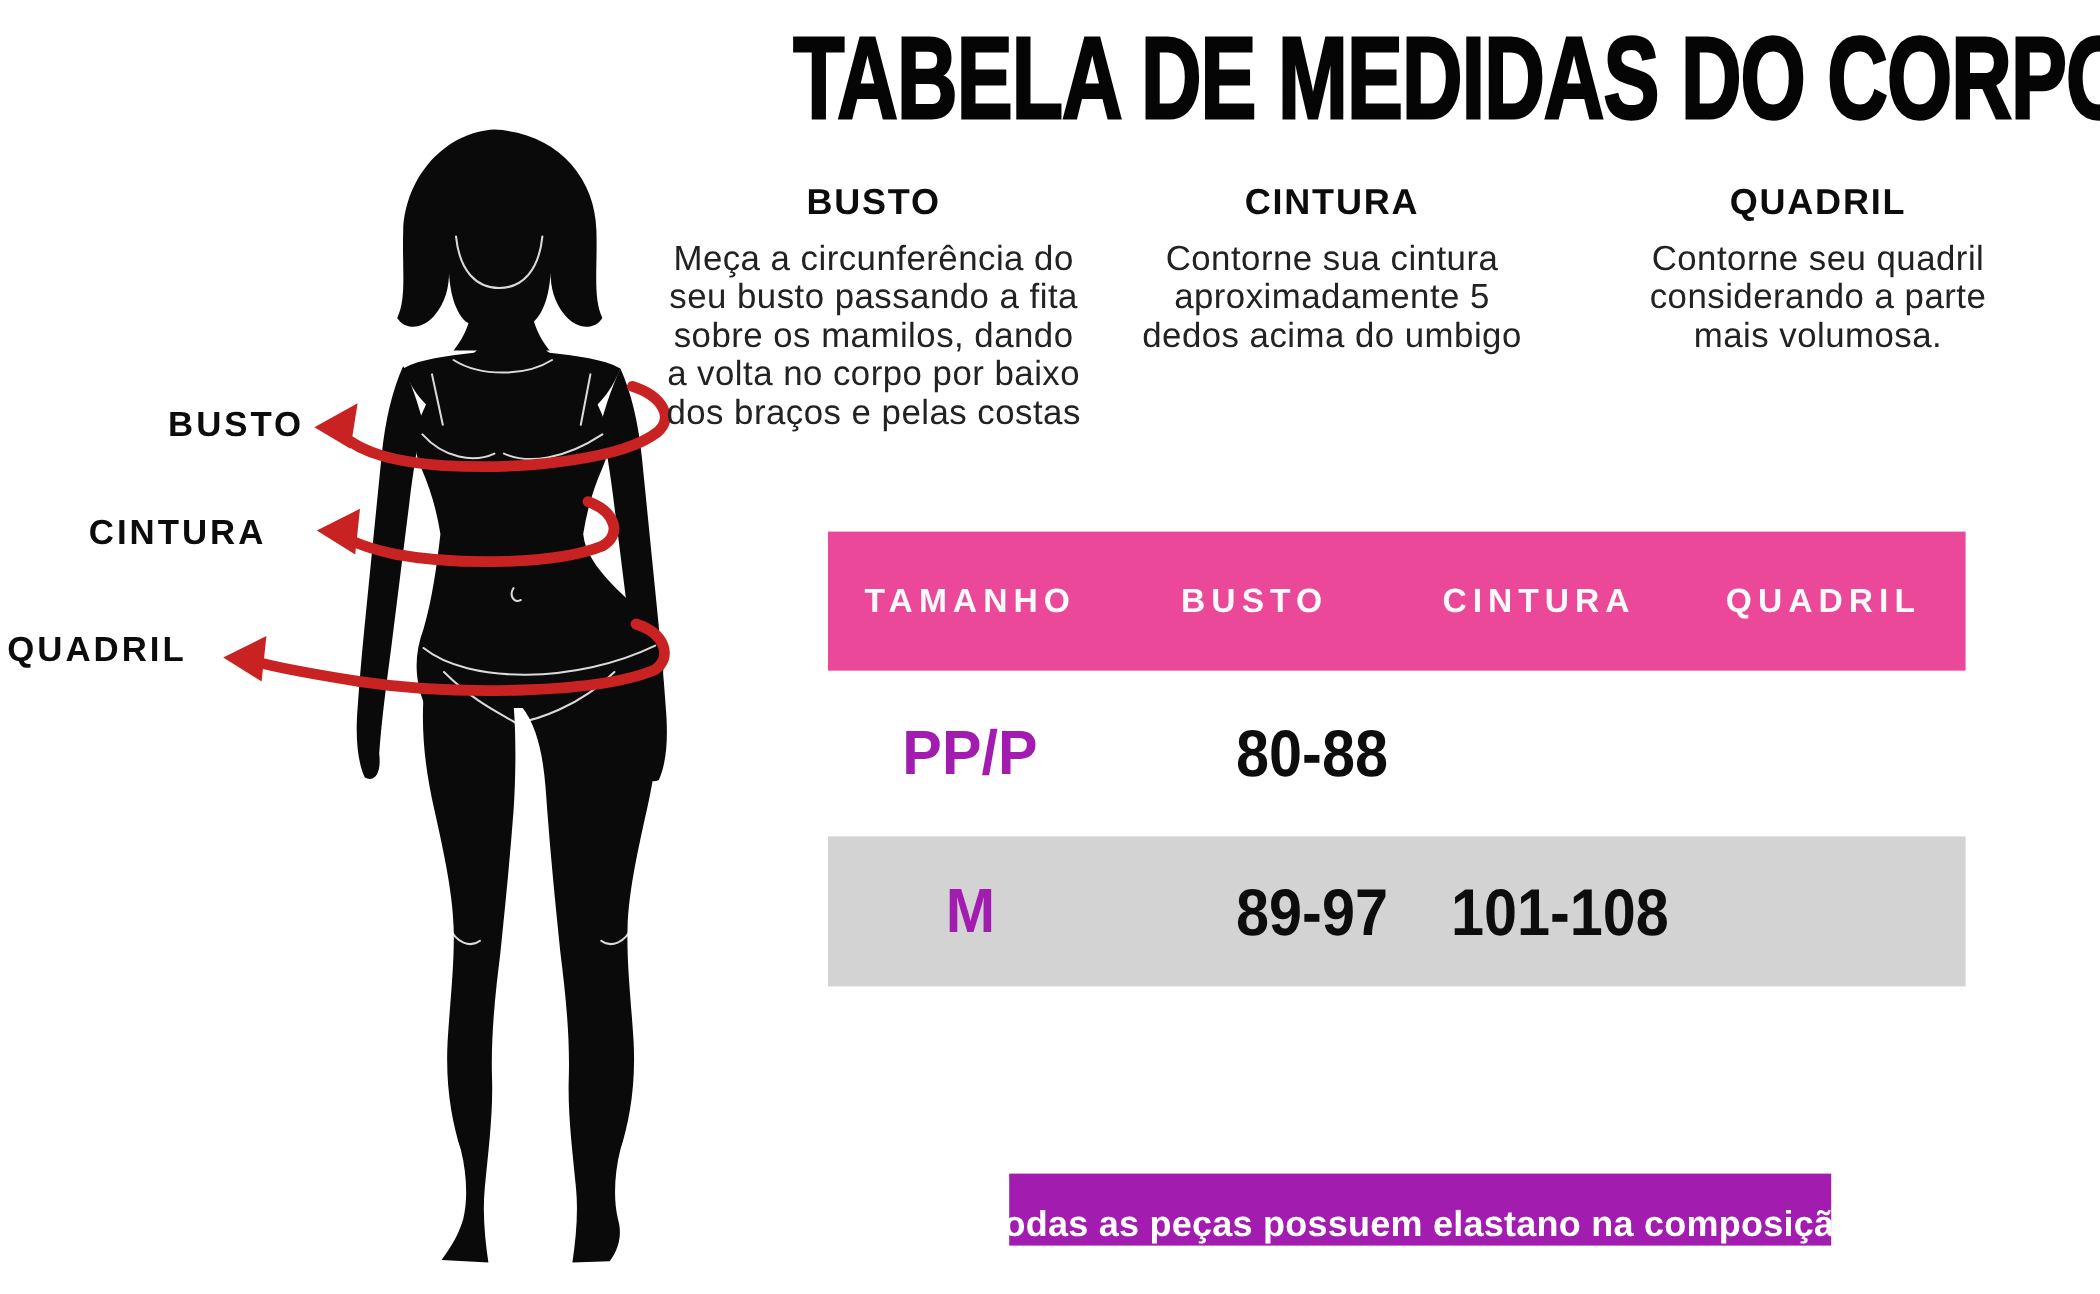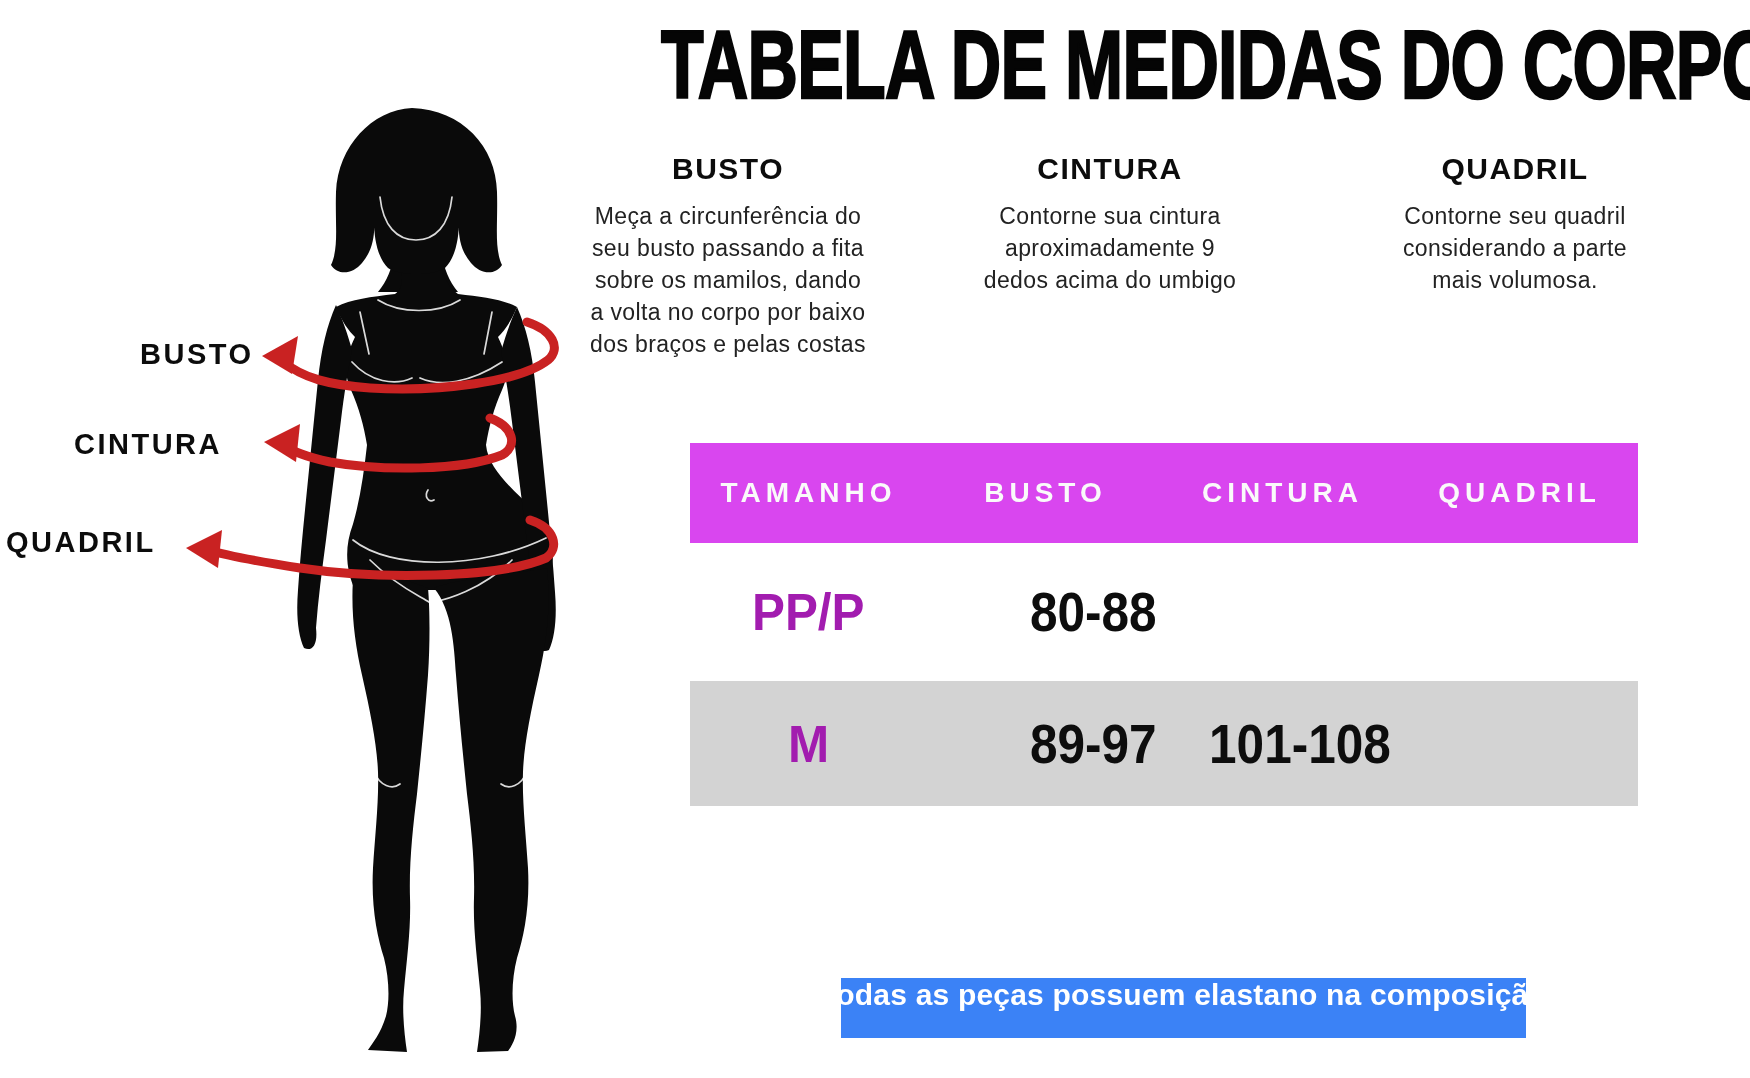--- a/index.html
+++ b/index.html
@@ -20,44 +20,44 @@
     position:absolute;font-size:29px;font-weight:700;letter-spacing:2.5px;color:#0c0c0c;
     white-space:nowrap;
   }
   .lbl-busto{left:140px;top:338px;}
   .lbl-cintura{left:74px;top:428px;}
   .lbl-quadril{left:6px;top:526px;}
   
   .instr{position:absolute;top:152px;text-align:center;}
   .instr .ihead{font-size:30px;font-weight:700;letter-spacing:1.5px;color:#0c0c0c;}
   .instr .itext{
-    margin-top:14px;font-size:23px;line-height:32px;color:#222;
+    margin-top:14px;font-size:29px;line-height:32px;color:#222;
     letter-spacing:0.4px;white-space:pre-line;font-weight:400;
   }
   .instr-busto{left:538px;width:380px;}
   .instr-cintura{left:945px;width:330px;}
   .instr-quadril{left:1350px;width:330px;}
   
   .mtable{position:absolute;left:690px;top:443px;width:948px;}
   .trow{display:grid;grid-template-columns:repeat(4,1fr);align-items:center;}
-  .trow-head{height:100px;background:#d946ef;}
+  .trow-head{height:116px;background:#ec4899;}
   .trow-head .hcell{
     text-align:center;color:#fafafa;font-size:28px;font-weight:700;letter-spacing:5px;
   }
   .trow-1{height:138px;background:#ffffff;}
   .trow-2{height:125px;background:#d3d3d3;}
   .trow-3{height:132px;background:#ffffff;}
   .scell{text-align:center;color:#a21caf;font-size:52px;font-weight:700;}
   .vcell{text-align:right;color:#0d0d0d;font-size:55px;font-weight:700;}
   .cond{display:inline-block;transform:scaleX(0.9);transform-origin:center;white-space:nowrap;}
   .cond-s{display:inline-block;transform:scaleX(0.95);transform-origin:center;white-space:nowrap;}
   
   .banner{
-    position:absolute;left:841px;top:978px;width:685px;height:60px;background:#3b82f6;
-    display:flex;align-items:flex-start;justify-content:center;
+    position:absolute;left:841px;top:978px;width:685px;height:60px;background:#a21caf;
+    display:flex;align-items:flex-end;justify-content:center;
   }
   .banner-text{color:#ffffff;font-size:30px;font-weight:700;letter-spacing:0.2px;white-space:nowrap;}
 </style>
 </head>
 <body>
 
 <div class="canvas">
 
   <div class="title">TABELA DE MEDIDAS DO CORPO</div>
 
@@ -140,21 +140,21 @@
     <div class="ihead">BUSTO</div>
     <div class="itext">Meça a circunferência do
 seu busto passando a fita
 sobre os mamilos, dando
 a volta no corpo por baixo
 dos braços e pelas costas</div>
   </div>
   <div class="instr instr-cintura">
     <div class="ihead">CINTURA</div>
     <div class="itext">Contorne sua cintura
-aproximadamente 9
+aproximadamente 5
 dedos acima do umbigo</div>
   </div>
   <div class="instr instr-quadril">
     <div class="ihead">QUADRIL</div>
     <div class="itext">Contorne seu quadril
 considerando a parte
 mais volumosa.</div>
   </div>
 
   <div class="mtable">

